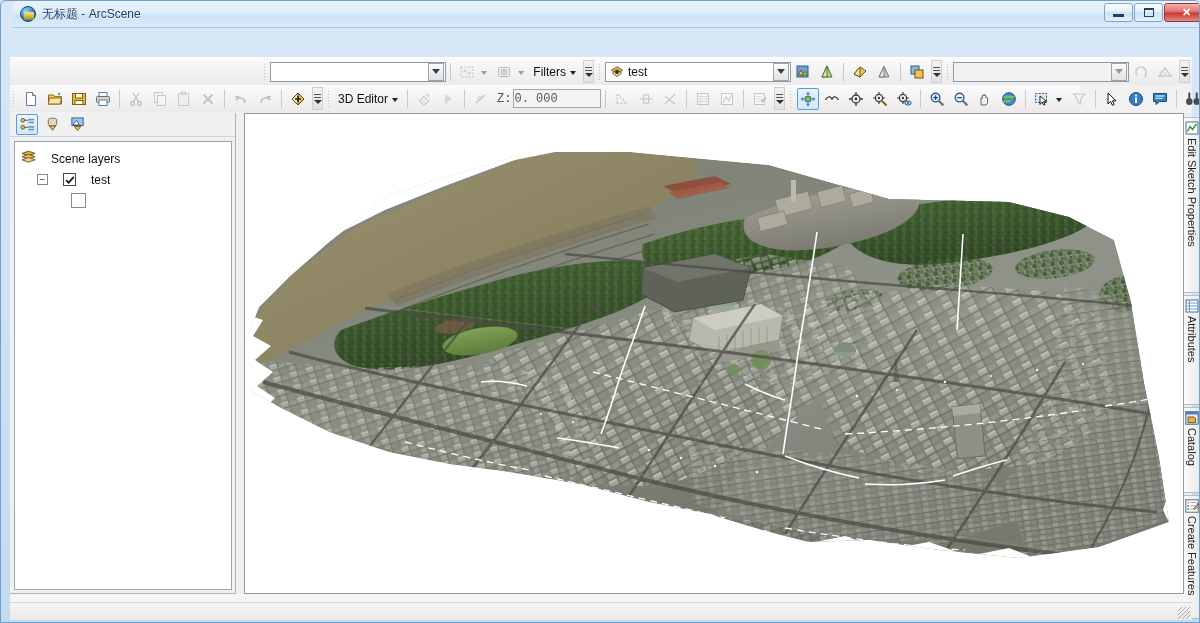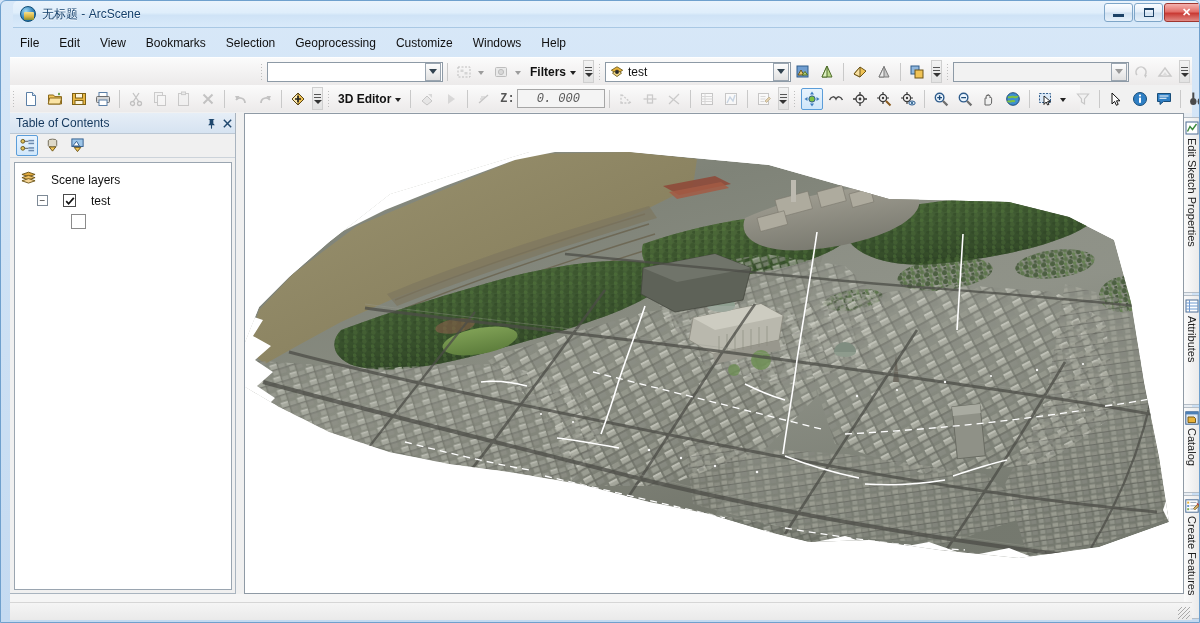--- a/index.html
+++ b/index.html
@@ -113,27 +113,27 @@
     width:16px; height:18px; margin:0 1px 0 0; flex:none;
     background:linear-gradient(180deg,#fdfdfd,#e1e1e1); border:1px solid #9aa5b0;
     display:flex; align-items:center; justify-content:center;
   }
   .tb-combo .carrow b {
     width:0;height:0;border-left:4px solid transparent;border-right:4px solid transparent;
     border-top:5px solid #31424f; display:block;
   }
   .tb-combo.disabled { background:#f2f2f2; }
   .tb-combo.disabled .carrow b { border-top-color:#9a9a9a; }
-  .tb-label { font-size:12px; color:#111; padding:0 2px 0 4px; white-space:nowrap;font-weight:bold; }
+  .tb-label { font-size:12px; color:#111; padding:0 2px 0 4px; white-space:nowrap; }
   .tb-dd-arrow { width:0;height:0;border-left:3.5px solid transparent;border-right:3.5px solid transparent;border-top:4px solid #222; margin:2px 5px 0 2px; flex:none;}
   .tb-dd-arrow.dim { border-top-color:#9c9c9c; }
   .zfield {
     height:19px; width:88px; border:1px solid #a6a6a6; background:#f4f4f4;
     font-family:"Liberation Mono", monospace; font-size:12px; color:#555;
-    display:flex; align-items:center; padding-left:19px; flex:none;font-style:italic;
+    display:flex; align-items:center; padding-left:0; flex:none;
   }
 
   
   #body {
     position:absolute; left:9px; top:112px; width:1182px; height:489px;
     background:#f5f5f5;
   }
 
   
   #toc {
@@ -229,31 +229,20 @@
       <div class="wbtn">
           <span class="wglyph-min"></span>
         </div>
       <div class="wbtn">
           <span class="wglyph-max"></span>
         </div>
       <div class="wbtn close">✕</div>
     </div>
   </div>
 
-  <div id="menubar">
-    <div class="menu-item">File</div>
-    <div class="menu-item">Edit</div>
-    <div class="menu-item">View</div>
-    <div class="menu-item">Bookmarks</div>
-    <div class="menu-item">Selection</div>
-    <div class="menu-item">Geoprocessing</div>
-    <div class="menu-item">Customize</div>
-    <div class="menu-item">Windows</div>
-    <div class="menu-item">Help</div>
-  </div>
 
   <div id="toolbar-area">
 
     <div class="tbrow" id="tbrow1">
       <div style="width:296px"></div>
 
       <span class="grip"></span>
       <div class="tb-combo" style="width:176px">
         <span class="cval"></span>
         <span class="carrow">
@@ -621,33 +610,20 @@
           <rect x="10.7" y="1.5" width="2" height="6" fill="#4a4a4a"></rect>
         </svg>
       </div>
 
     </div>
   </div>
 
   <div id="body">
 
     <div id="toc">
-      <div id="toc-title">
-        <span class="t">Table of Contents</span>
-        <span class="toc-tbtn">
-          <svg width="11" height="11" viewBox="0 0 12 12">
-            <path d="M3 1h6v1H8v4l1.5 1.5V8H6.6v3.2L6 12l-.6-.8V8H2.5v-.5L4 6V2H3z" fill="#20486e"></path>
-          </svg>
-        </span>
-        <span class="toc-tbtn">
-          <svg width="11" height="11" viewBox="0 0 12 12">
-            <path d="M2 2l8 8M10 2l-8 8" stroke="#20486e" stroke-width="1.6"></path>
-          </svg>
-        </span>
-      </div>
 
       <div id="toc-toolbar">
         <div class="toc-ibtn sel">
           <svg width="17" height="15" viewBox="0 0 18 16">
             <circle cx="4" cy="3.5" r="2" fill="#e0c35c" stroke="#6b5418"></circle>
             <circle cx="4" cy="11" r="2" fill="#e0c35c" stroke="#6b5418"></circle>
             <path d="M6 3.5h4M6 11h4" stroke="#555"></path>
             <rect x="10" y="2" width="6" height="1.6" fill="#6b8ab0"></rect>
             <rect x="10" y="5" width="6" height="1.6" fill="#6b8ab0"></rect>
             <rect x="10" y="9.8" width="6" height="1.6" fill="#6b8ab0"></rect>

